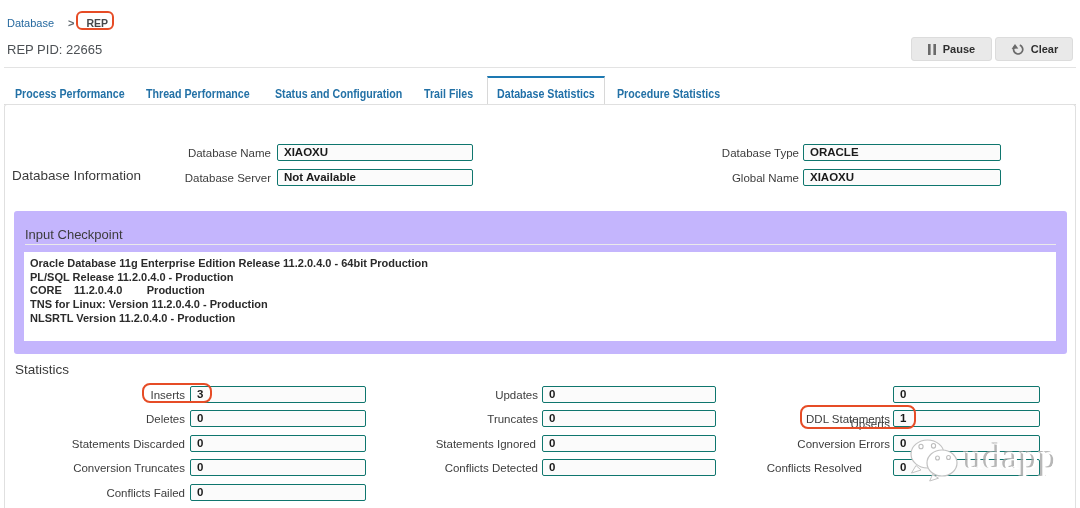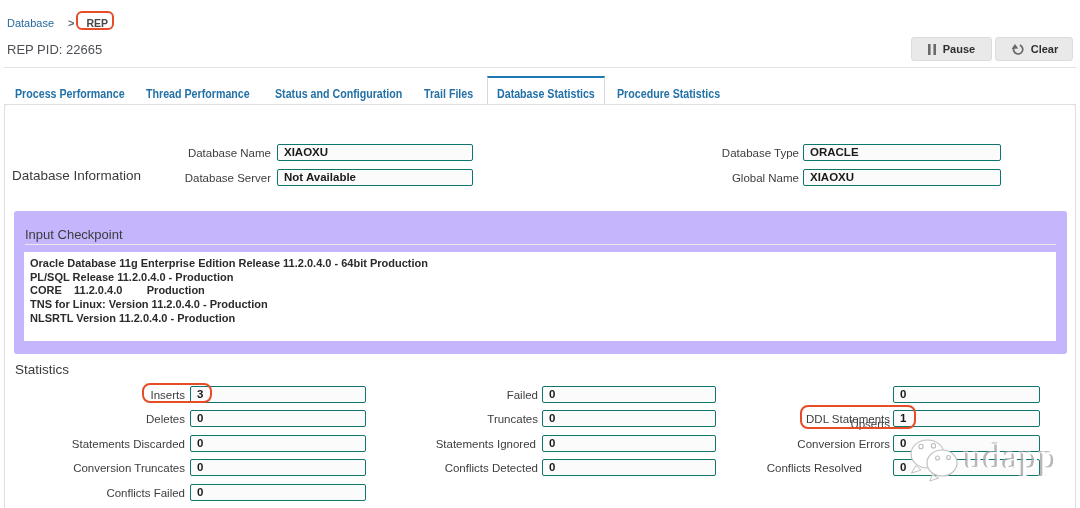--- a/index.html
+++ b/index.html
@@ -113,21 +113,21 @@
 <div class="fbox" style="left:190px; top:386px; width:176px;">3</div>
 <div class="flabel" style="left:13px; top:413px; width:172px;">Deletes</div>
 <div class="fbox" style="left:190px; top:410px; width:176px;">0</div>
 <div class="flabel" style="left:13px; top:438px; width:172px;">Statements Discarded</div>
 <div class="fbox" style="left:190px; top:435px; width:176px;">0</div>
 <div class="flabel" style="left:13px; top:462px; width:172px;">Conversion Truncates</div>
 <div class="fbox" style="left:190px; top:459px; width:176px;">0</div>
 <div class="flabel" style="left:13px; top:487px; width:172px;">Conflicts Failed</div>
 <div class="fbox" style="left:190px; top:484px; width:176px;">0</div>
 
-<div class="flabel" style="left:368px; top:389px; width:170px;">Failed</div>
+<div class="flabel" style="left:368px; top:389px; width:170px;">Updates</div>
 <div class="fbox" style="left:542px; top:386px; width:174px;">0</div>
 <div class="flabel" style="left:368px; top:413px; width:170px;">Truncates</div>
 <div class="fbox" style="left:542px; top:410px; width:174px;">0</div>
 <div class="flabel" style="left:366px; top:438px; width:170px;">Statements Ignored</div>
 <div class="fbox" style="left:542px; top:435px; width:174px;">0</div>
 <div class="flabel" style="left:368px; top:462px; width:170px;">Conflicts Detected</div>
 <div class="fbox" style="left:542px; top:459px; width:174px;">0</div>
 
 <div class="flabel" style="left:720px; top:389px; width:170px;margin-top:29px;">Upserts</div>
 <div class="fbox" style="left:893px; top:386px; width:147px;">0</div>

